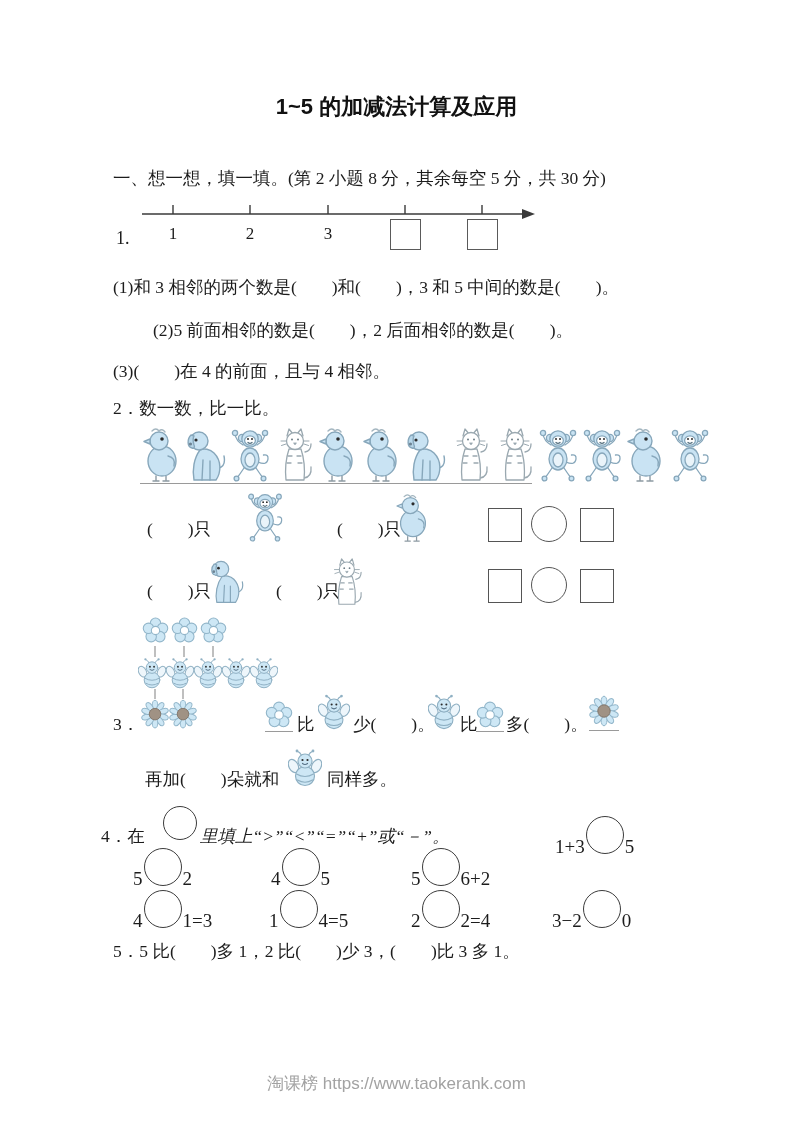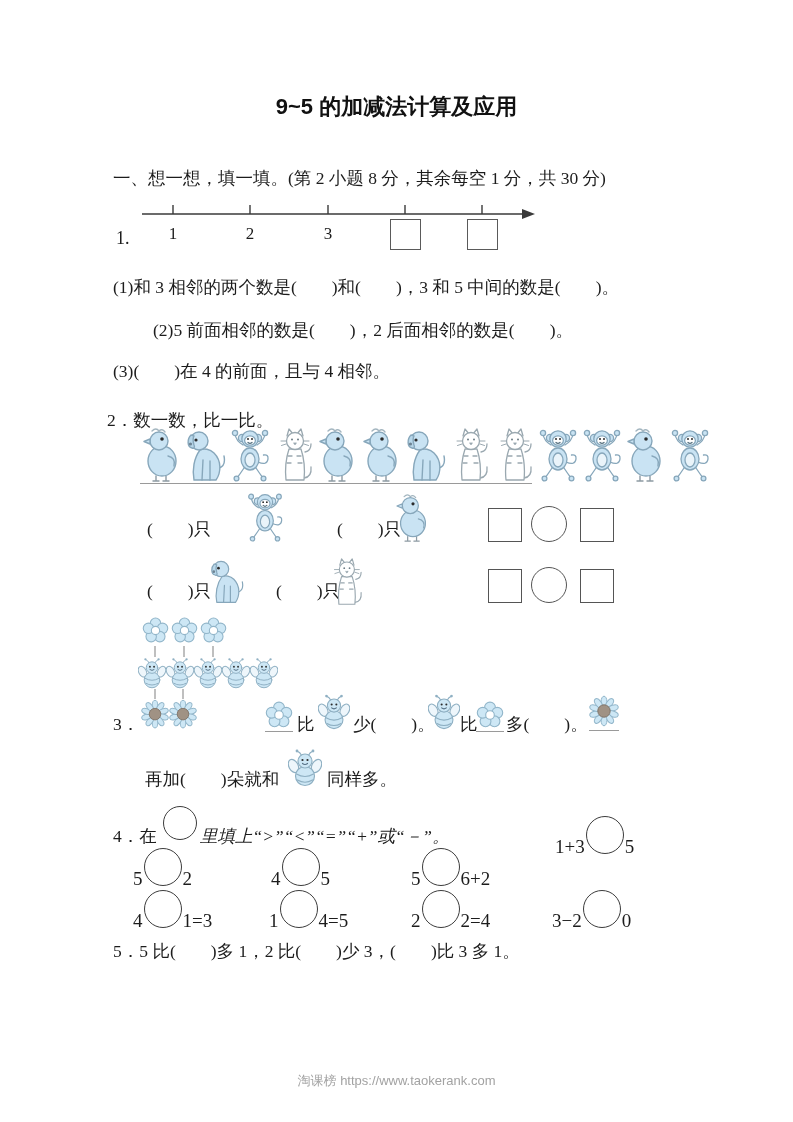--- a/index.html
+++ b/index.html
@@ -39,21 +39,21 @@
   .pic{position:absolute;display:block;}
   .pic svg{width:100%;height:100%;display:block;}
   .pic.ul{border-bottom:1.2px solid #9a9a9a;padding-bottom:2px;}
   
   .circle-inline{position:absolute;width:32px;height:32px;border:1.5px solid #3c3c3c;border-radius:50%;background:#fff;}
   .expr{position:absolute;display:flex;align-items:flex-end;height:42px;}
   .expr .num{font-size:19px;line-height:22px;}
   .expr .ring{display:inline-block;width:36px;height:36px;border:1.6px solid #3c3c3c;border-radius:50%;margin:0 1px 4px 1px;background:#fff;}
   .footer{
     position:absolute;top:1072px;left:0;width:100%;text-align:center;
-    font-family:"Liberation Sans", sans-serif;font-size:13px;color:#a2a2a2;
+    font-family:"Liberation Sans", sans-serif;font-size:17px;color:#a2a2a2;
   }
   .nl-svg{position:absolute;left:138px;top:202px;}
   .connector-svg{position:absolute;left:140px;top:644px;}
 </style>
 </head>
 <body>
 
 <svg width="0" height="0" style="position:absolute" aria-hidden="true">
   <defs>
     <symbol id="sym-chick" viewBox="0 0 40 54">
@@ -169,23 +169,23 @@
         <circle cx="14.5" cy="11" r="1.1" fill="#2b2b2b" stroke="none"></circle>
         <circle cx="19.5" cy="11" r="1.1" fill="#2b2b2b" stroke="none"></circle>
         <path d="M14.5,14.5 q2.5,2 5,0" fill="none" stroke="#557085"></path>
       </g>
     </symbol>
   </defs>
 </svg>
 
 <div class="page">
 
-  <div class="title">9~5 的加减法计算及应用</div>
-
-  <div class="abs line" style="left:113px;top:166px;">一、想一想，填一填。(第 2 小题 8 分，其余每空 1 分，共 30 分)</div>
+  <div class="title">1~5 的加减法计算及应用</div>
+
+  <div class="abs line" style="left:113px;top:166px;">一、想一想，填一填。(第 2 小题 8 分，其余每空 5 分，共 30 分)</div>
 
   <div class="abs qnum" style="left:116px;top:228px;">1.</div>
   <svg class="nl-svg" width="400" height="24" viewBox="0 0 400 24">
     <line x1="4" y1="12" x2="386" y2="12" stroke="#3a3a3a" stroke-width="1.4"></line>
     <polygon points="384,7 397,12 384,17" fill="#3a3a3a"></polygon>
     <line x1="35" y1="3" x2="35" y2="12" stroke="#3a3a3a" stroke-width="1.4"></line>
     <line x1="112" y1="3" x2="112" y2="12" stroke="#3a3a3a" stroke-width="1.4"></line>
     <line x1="190" y1="3" x2="190" y2="12" stroke="#3a3a3a" stroke-width="1.4"></line>
     <line x1="267" y1="3" x2="267" y2="12" stroke="#3a3a3a" stroke-width="1.4"></line>
     <line x1="344" y1="3" x2="344" y2="12" stroke="#3a3a3a" stroke-width="1.4"></line>
@@ -193,21 +193,21 @@
   <span class="tick-label" style="left:165px;top:224px;">1</span>
   <span class="tick-label" style="left:242px;top:224px;">2</span>
   <span class="tick-label" style="left:320px;top:224px;">3</span>
   <div class="nbox" style="left:390px;top:219px;"></div>
   <div class="nbox" style="left:467px;top:219px;"></div>
 
   <div class="abs line" style="left:113px;top:275px;text-align:right;">(1)和 3 相邻的两个数是(　　)和(　　)，3 和 5 中间的数是(　　)。</div>
   <div class="abs line" style="left:113px;top:318px;margin-left:40px;">(2)5 前面相邻的数是(　　)，2 后面相邻的数是(　　)。</div>
   <div class="abs line" style="left:113px;top:359px;text-align:right;">(3)(　　)在 4 的前面，且与 4 相邻。</div>
 
-  <div class="abs line" style="left:107px;top:396px;margin-top:12px;">2．数一数，比一比。</div>
+  <div class="abs line" style="left:113px;top:396px;">2．数一数，比一比。</div>
   <div class="animals">
       <svg viewBox="0 0 40 54" preserveAspectRatio="xMidYMax meet">
         <use href="#sym-chick"></use>
       </svg>
       <svg viewBox="0 0 40 54" preserveAspectRatio="xMidYMax meet">
         <use href="#sym-dog"></use>
       </svg>
       <svg viewBox="0 0 40 54" preserveAspectRatio="xMidYMax meet">
         <use href="#sym-monkey"></use>
       </svg>
@@ -352,21 +352,21 @@
     </span>
 
   <span class="abs line" style="left:145px;top:767px;">再加(　　)朵就和</span>
   <span class="pic" style="left:288px;top:749px;width:34px;height:38px;">
       <svg viewBox="0 0 34 38" preserveAspectRatio="xMidYMax meet">
         <use href="#sym-bee"></use>
       </svg>
     </span>
   <span class="abs line" style="left:327px;top:767px;">同样多。</span>
 
-  <span class="abs line" style="left:113px;top:824px;">4．在</span>
+  <span class="abs line" style="left:101px;top:824px;">4．在</span>
   <span class="circle-inline" style="left:163px;top:806px;"></span>
   <span class="abs line" style="left:200px;top:824px;font-style:italic;">里填上“&gt;”“&lt;”“=”“+”或“－”。</span>
 
   <div class="expr" style="left:133px;top:848px;">
     <span class="num">5</span>
       <span class="ring"></span>
       <span class="num">2</span>
   </div>
   <div class="expr" style="left:271px;top:848px;">
     <span class="num">4</span>

